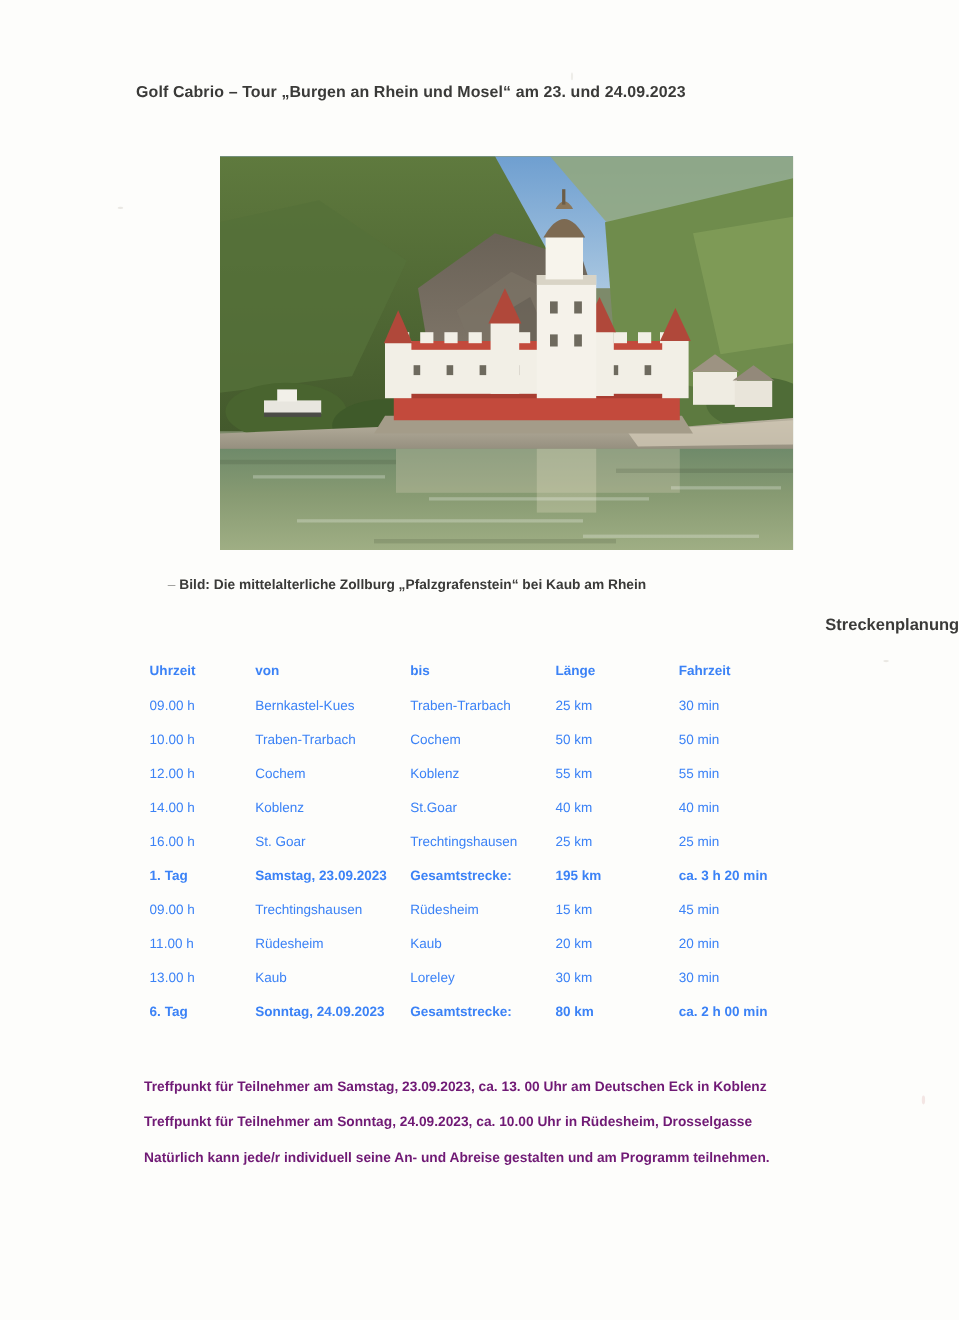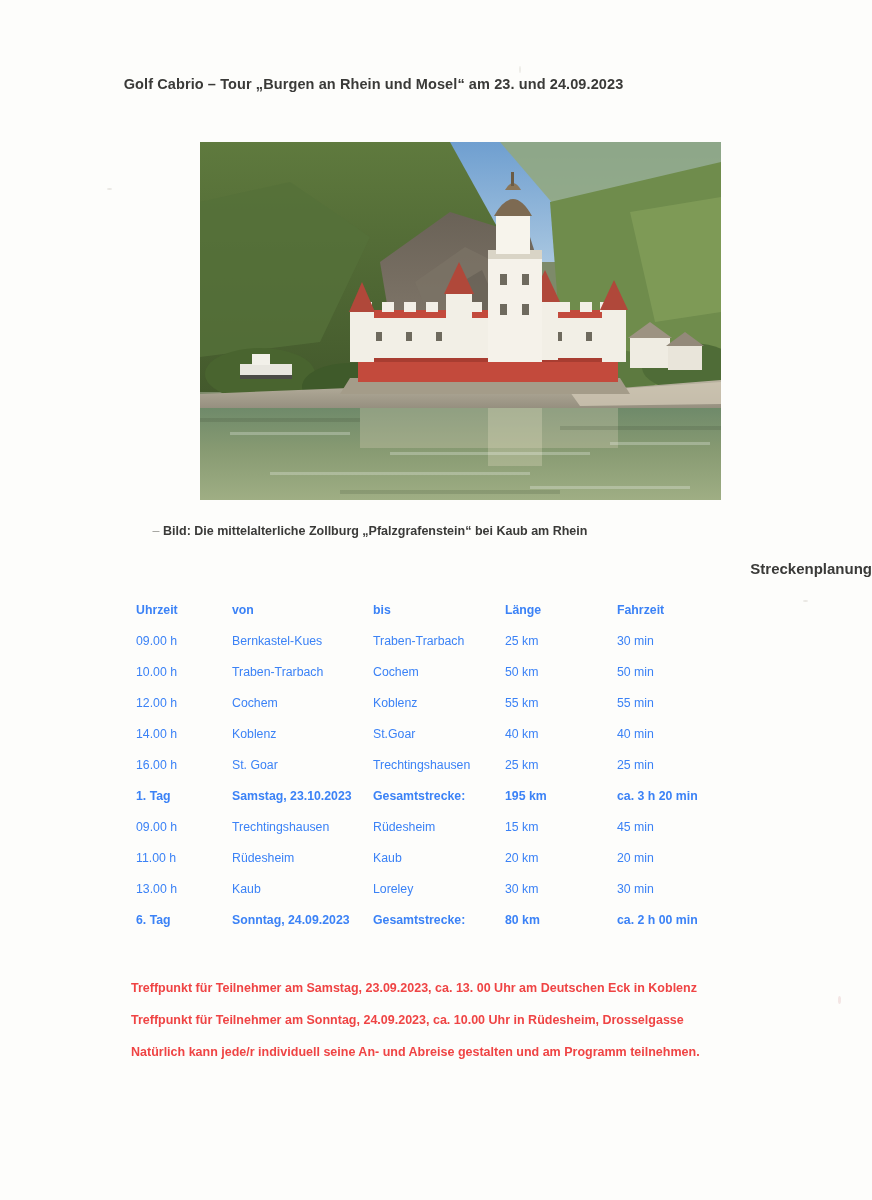--- a/index.html
+++ b/index.html
@@ -102,21 +102,21 @@
   .col-dur    { width: 139px; }
   tr.summary td { font-weight: bold; }
 
   .notes {
     position: absolute;
     left: 131px;
     top: 982px;
     width: 640px;
     font-size: 12.5px;
     font-weight: bold;
-    color: #ef4444;
+    color: #701a75;
   }
   .notes p {
     margin: 0 0 18px 0;
     line-height: 1.1;
   }
 </style>
 </head>
 <body>
 
 <div class="page">
@@ -315,21 +315,21 @@
       </tr>
       <tr>
         <td class="col-time">16.00 h</td>
         <td class="col-from">St. Goar</td>
         <td class="col-to">Trechtingshausen</td>
         <td class="col-len">25 km</td>
         <td class="col-dur">25 min</td>
       </tr>
       <tr class="summary">
         <td class="col-time">1. Tag</td>
-        <td class="col-from">Samstag, 23.10.2023</td>
+        <td class="col-from">Samstag, 23.09.2023</td>
         <td class="col-to">Gesamtstrecke:</td>
         <td class="col-len">195 km</td>
         <td class="col-dur">ca. 3 h 20 min</td>
       </tr>
       <tr>
         <td class="col-time">09.00 h</td>
         <td class="col-from">Trechtingshausen</td>
         <td class="col-to">Rüdesheim</td>
         <td class="col-len">15 km</td>
         <td class="col-dur">45 min</td>

